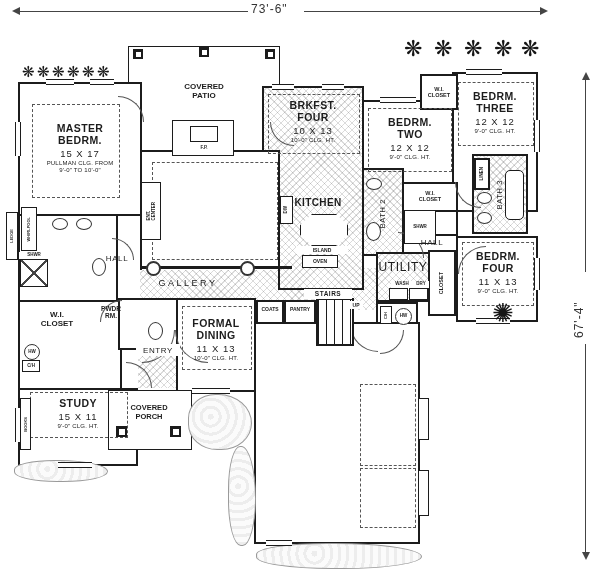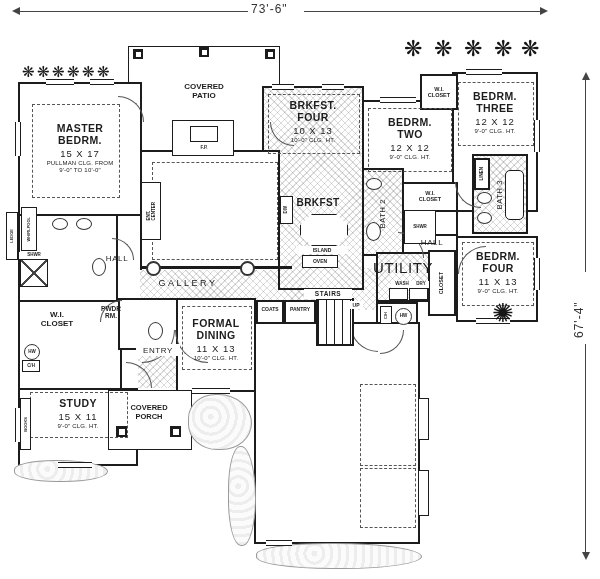--- a/index.html
+++ b/index.html
@@ -123,21 +123,21 @@
     <div class="rsize">12 X 12</div>
     <div class="rnote">9'-0" CLG. HT.</div>
   </div>
   <div class="lbl" style="left:454px;top:84px;width:82px;height:58px;">
     <div class="rname">BEDRM.
 THREE</div>
     <div class="rsize">12 X 12</div>
     <div class="rnote">9'-0" CLG. HT.</div>
   </div>
   <div class="lbl" style="left:286px;top:196px;width:64px;height:14px;">
-    <div class="rname" style="font-size:10px;">BRKFST</div>
+    <div class="rname" style="font-size:10px;">KITCHEN</div>
   </div>
   <div class="lbl" style="left:100px;top:252px;width:34px;height:12px;">
     <div class="mid">HALL</div>
   </div>
   <div class="lbl" style="left:404px;top:236px;width:56px;height:12px;">
     <div class="mid">HALL</div>
   </div>
   <div class="lbl" style="left:30px;top:306px;width:54px;height:26px;">
     <div class="sm" style="font-size:8px;">W.I.
 CLOSET</div>
@@ -169,21 +169,21 @@
   <div class="lbl" style="left:458px;top:244px;width:80px;height:58px;">
     <div class="rname">BEDRM.
 FOUR</div>
     <div class="rsize">11 X 13</div>
     <div class="rnote">9'-0" CLG. HT.</div>
   </div>
   <div class="lbl" style="left:434px;top:256px;width:16px;height:54px;">
     <div class="tiny vtext" style="font-size:5.5px;">CLOSET</div>
   </div>
   <div class="lbl" style="left:378px;top:260px;width:50px;height:14px;">
-    <div class="mid" style="font-size:15px;">UTILITY</div>
+    <div class="mid" style="font-size:12px;">UTILITY</div>
   </div>
   <div class="lbl" style="left:178px;top:310px;width:76px;height:60px;">
     <div class="rname">FORMAL
 DINING</div>
     <div class="rsize">11 X 13</div>
     <div class="rnote">10'-0" CLG. HT.</div>
   </div>
   <div class="lbl chip" style="left:136px;top:344px;width:44px;height:12px;">
     <div class="mid">ENTRY</div>
   </div>

